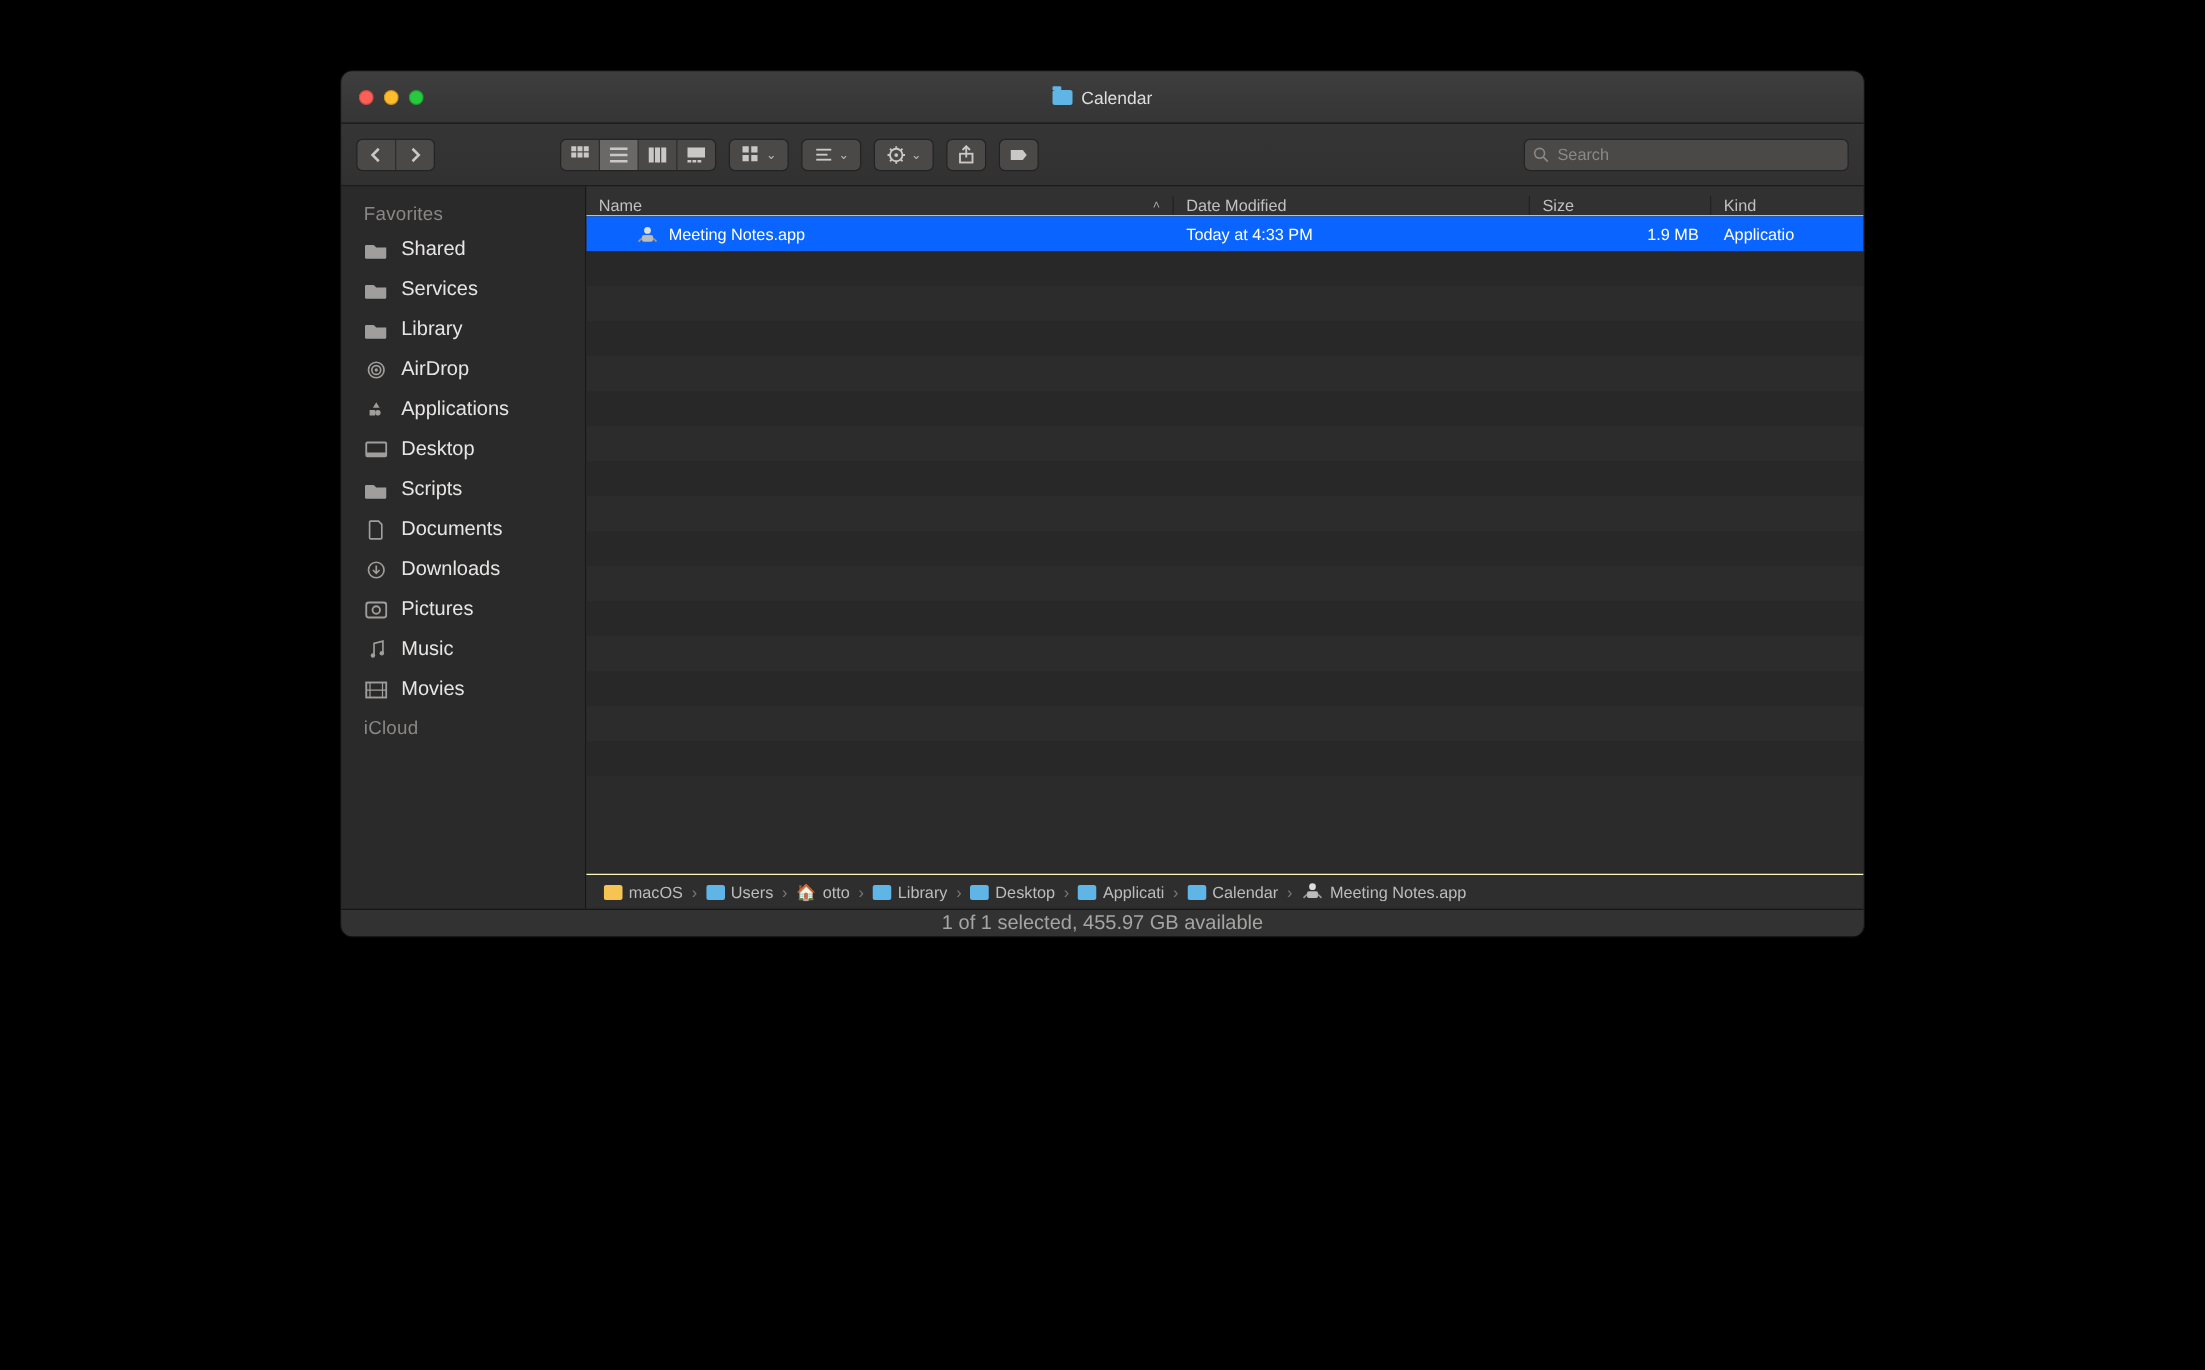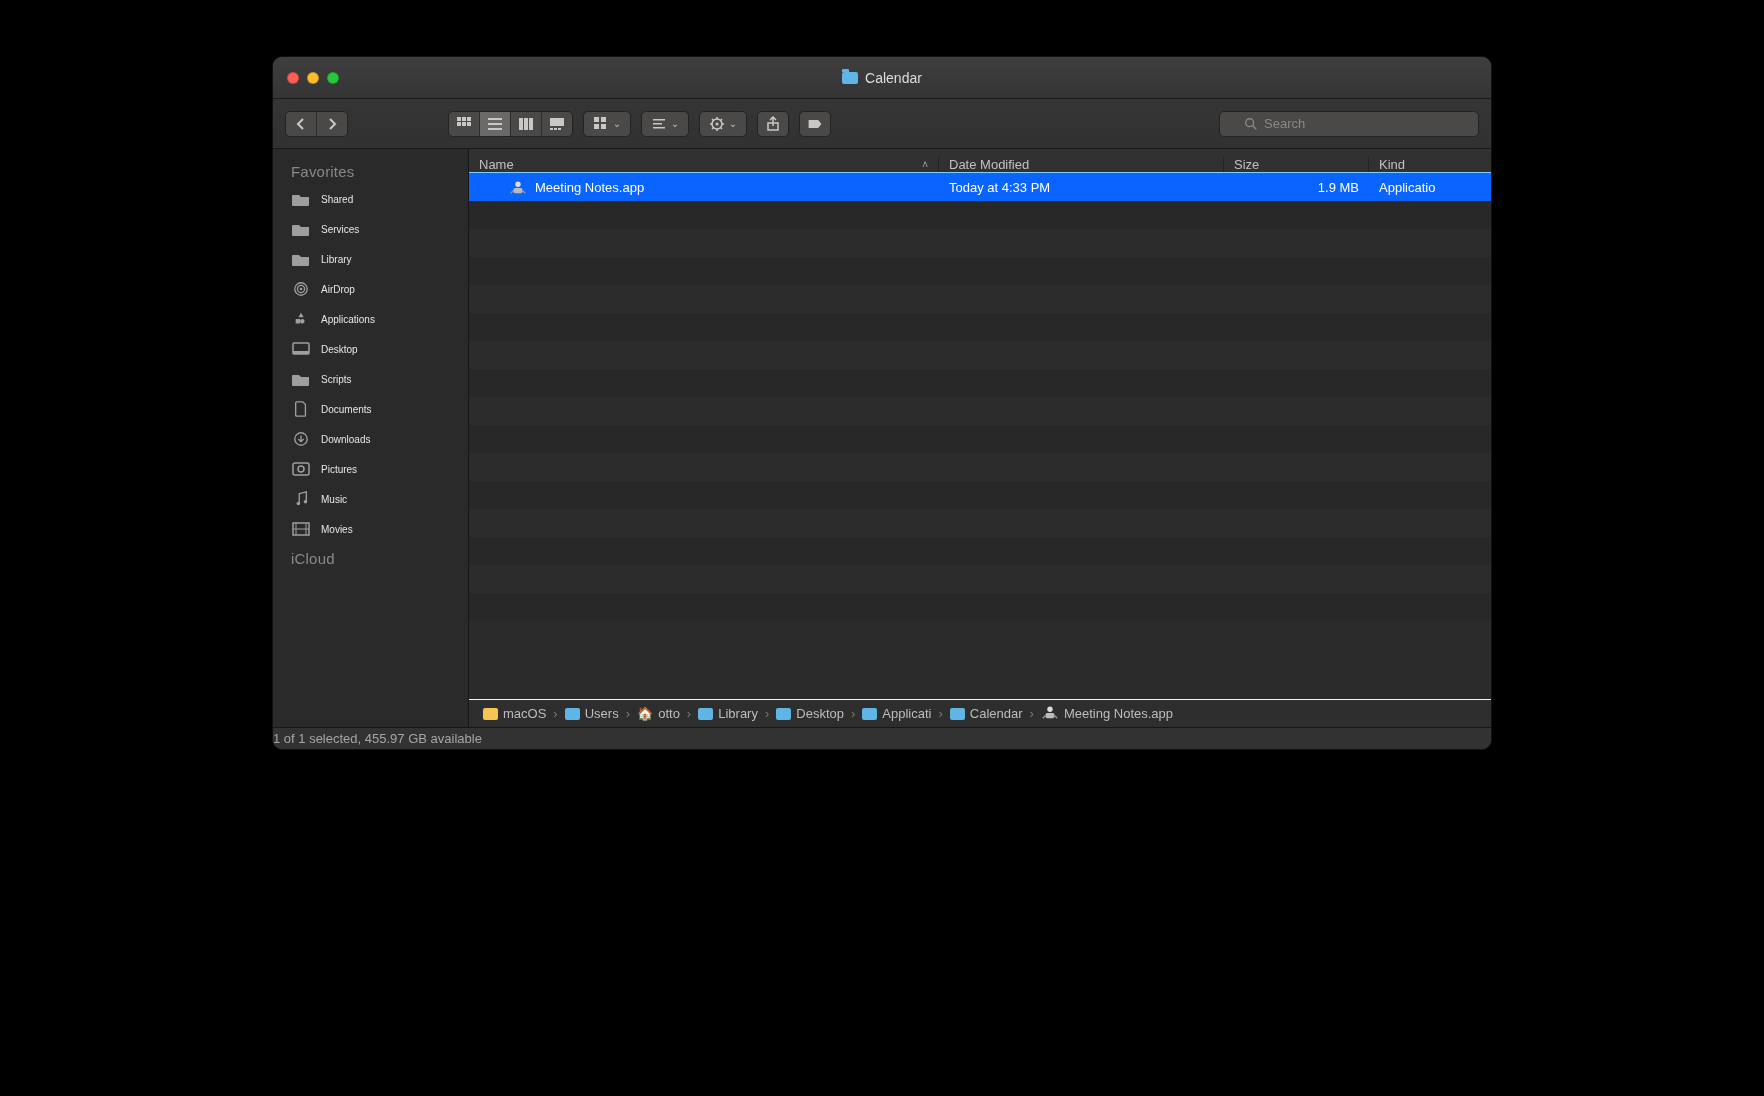--- a/index.html
+++ b/index.html
@@ -76,42 +76,42 @@
   cursor: default;
 }
 .btn:last-child { border-right: none; }
 .btn.active { background: #6a6968; }
 .btn svg { width: 16px; height: 16px; fill: currentColor; }
 .chev { font-size: 10px; color: #bbb; }
 .search {
   flex: 1; max-width: 260px; margin-left: auto;
   background: #4a4948; height: 26px;
   border-radius: 5px; border: 1px solid #242323;
-  display: flex; align-items: center; padding: 0 24px; gap: 6px;
+  display: flex; align-items: center; padding: 0 6px; gap: 6px;
   color: #8a8988;
 }
 .search input {
   background: transparent; border: none; outline: none;
   color: #ddd; font-size: 13px; flex: 1;
 }
 .search input::placeholder { color: #8a8988; }
 .body { flex: 1; display: flex; overflow: hidden; }
 .sidebar {
   width: 196px; background: #2b2a2a;
   border-right: 1px solid #171717;
   overflow-y: auto; padding-top: 8px;
   color: #c6c5c4;
 }
 .sidebar-header {
   color: #8a8886; font-size: 15px;
   padding: 6px 18px 4px; letter-spacing: 0.2px;
 }
 .sidebar-item {
   display: flex; align-items: center; gap: 10px;
-  padding: 7px 18px; font-size: 10px; color: #e7e6e5;
+  padding: 7px 18px; font-size: 16px; color: #e7e6e5;
 }
 .sidebar-item .sicon {
   width: 20px; height: 16px; display: flex;
   align-items: center; justify-content: center; color: #9f9e9c;
 }
 .sicon svg { width: 18px; height: 16px; fill: currentColor; }
 .main { flex: 1; display: flex; flex-direction: column; background: #2b2b2b; overflow: hidden;}
 .col-headers {
   height: 24px; background: #323131;
   display: flex; align-items: flex-end;
@@ -147,22 +147,22 @@
 .pseg { display: flex; align-items: center; gap: 5px; overflow: hidden;}
 .pseg span { overflow: hidden; text-overflow: ellipsis; }
 .psep { color: #7a7978; padding: 0 3px; }
 .picon { width: 15px; height: 12px; flex-shrink: 0; }
 .picon.hd { background: #f6c453; border-radius: 2px; }
 .picon.fd { background: #5fb6e6; border-radius: 2px; position: relative;}
 .picon.fd::before { content:""; position:absolute; top:-2px; left:0; width:6px; height:2px; background:#5fb6e6; border-radius:1px 1px 0 0;}
 .statusbar {
   height: 22px; background: #333232;
   border-top: 1px solid #171717;
-  display: flex; align-items: center; justify-content: flex-start;
-  color: #a6a5a4; font-size: 13px;
+  display: flex; align-items: center; justify-content: center;
+  color: #a6a5a4; font-size: 16px;
 }
 </style>
 </head>
 <body>
 
 <div class="window">
 
   <div class="titlebar">
     <div class="traffic">
       <div class="dot red"></div>

